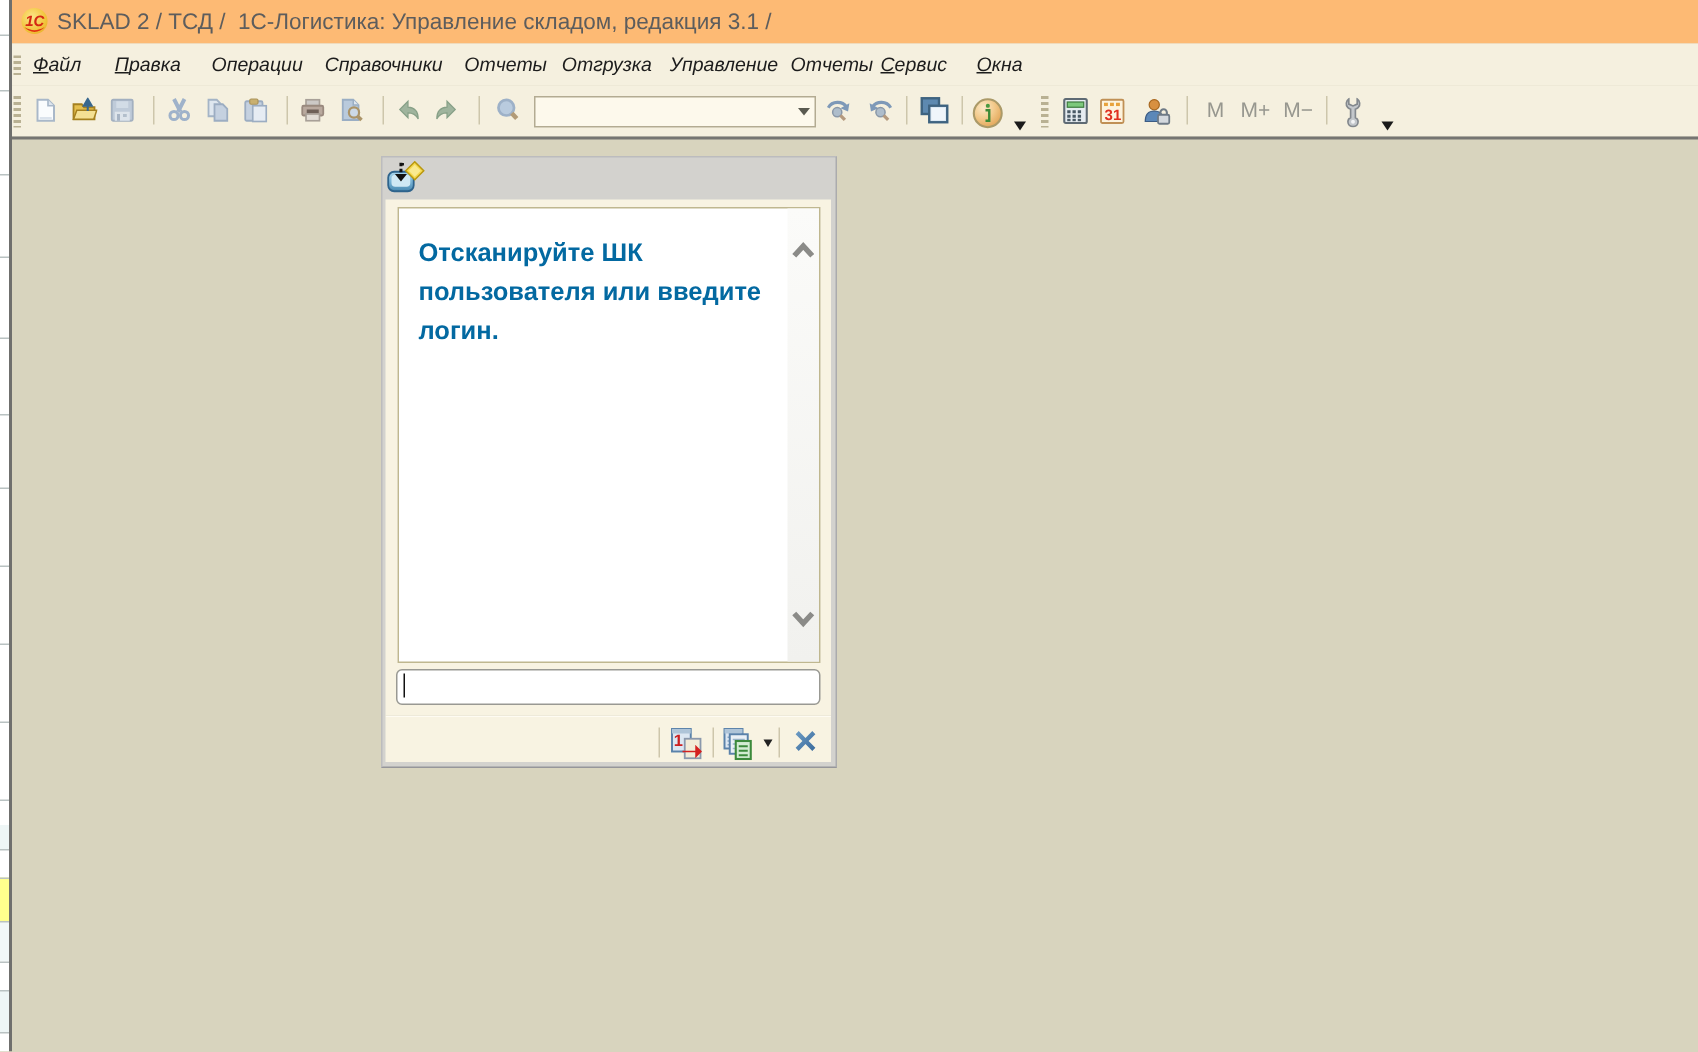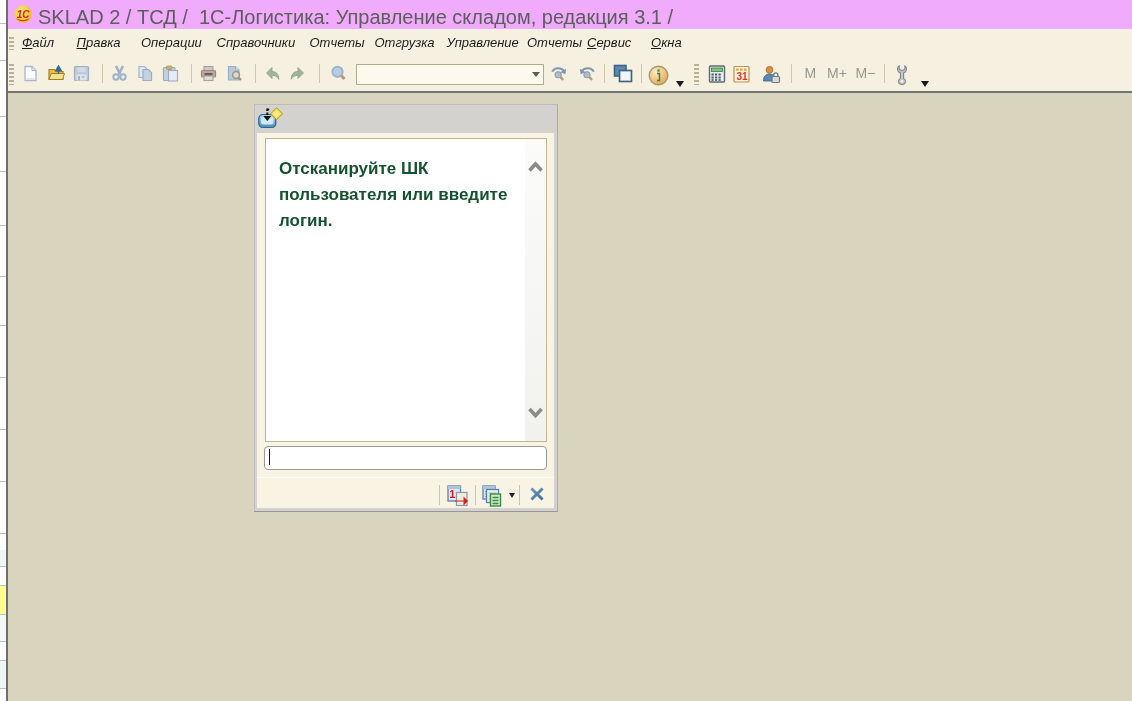--- a/index.html
+++ b/index.html
@@ -3,38 +3,38 @@
 <meta charset="utf-8">
 <style>
 * { margin:0; padding:0; box-sizing:border-box; }
 html,body { width:1132px; height:701px; overflow:hidden; }
 body { font-family:"Liberation Sans", sans-serif; position:relative; background:#d8d4be; }
 #strip { position:absolute; left:0; top:0; width:5.5px; height:701px; background:#ffffff; }
 #strip .ln { position:absolute; left:0; width:100%; height:1px; background:#b9c2c2; }
 #strip .cell { position:absolute; left:0; width:100%; }
 #stripline { position:absolute; left:5.5px; top:0; width:2px; height:701px; background:#6f6f6d; }
 #app { position:absolute; left:7.5px; top:0; right:0; height:701px; background:#d8d4be; }
-#titlebar { position:absolute; left:0; top:0; right:0; height:28.5px; background:#f0abfc; }
-#titletext { position:absolute; left:30.5px; top:6px; font-size:20px; color:#5d5d5d; white-space:nowrap; }
+#titlebar { position:absolute; left:0; top:0; right:0; height:28.5px; background:#fdba74; }
+#titletext { position:absolute; left:30.5px; top:6px; font-size:15px; color:#5d5d5d; white-space:nowrap; }
 #menubar { position:absolute; left:0; top:28.5px; right:0; height:28.5px; background:#f5f0df;font-style:italic; }
 .mitem { position:absolute; top:6px; font-size:13px; color:#1c1c1c; white-space:nowrap; }
 #toolbar { position:absolute; left:0; top:57px; right:0; height:34px; background:#f5f0df; }
 #mdiline { position:absolute; left:0; top:91px; right:0; height:1.5px; background:#757572; }
 .handle { position:absolute; width:5px; background-image:repeating-linear-gradient(to bottom,#b9b193 0 2px, transparent 2px 4px); }
 .tsep { position:absolute; top:7px; width:1px; height:19px; background:#cdc6ab; }
 .tbtn { position:absolute; top:8px; width:17px; height:17px; }
 .dlg { position:absolute; left:253.5px; top:104px; width:304.5px; height:408px; background:#d3d2ce; border:1px solid #bcbcbe; border-bottom-color:#96969a; border-right-color:#ababad; }
 .dlgcontent { position:absolute; left:2.5px; top:28px; right:3px; bottom:3.5px; background:#f8f3e2; }
 #searchbox { position:absolute; left:348.5px; top:6.5px; width:188px; height:21px; background:#fdf9ec; border:1px solid #b3ab92; }
 #searcharrow { position:absolute; right:3px; top:7px; width:0; height:0; border-left:4px solid transparent; border-right:4px solid transparent; border-top:5px solid #5a5a50; }
 .tarrow { position:absolute; width:0; height:0; border-left:4.5px solid transparent; border-right:4.5px solid transparent; border-top:6px solid #1a1a1a; }
 .mbtn { position:absolute; top:8px; font-size:14px; color:#97978f; }
 #whitebox { position:absolute; left:7.5px; top:4.5px; width:282px; height:304px; background:#ffffff; border:1px solid #bfb78f; }
 #sbar { position:absolute; right:0; top:0; width:21px; height:100%; background:linear-gradient(to bottom,#fbfbf9, #f1f1ee); }
-#redtext { position:absolute; left:13.5px; top:17.5px; width:246px; font-size:17px; font-weight:bold; color:#14532d; line-height:26px; }
+#redtext { position:absolute; left:13.5px; top:17.5px; width:246px; font-size:17px; font-weight:bold; color:#0369a1; line-height:26px; }
 #inputfld { position:absolute; left:6.5px; top:312.5px; width:283px; height:24.5px; background:#ffffff; border:1.5px solid #999993; border-radius:4px; }
 #caret { position:absolute; left:4px; top:2.5px; width:1.6px; height:16px; background:#111; }
 #cmdgroove { position:absolute; left:0; top:344px; width:100%; height:1px; background:#c5bfa3; border-bottom:1px solid #fefbf2; }
 .csep { position:absolute; top:352px; width:1px; height:20px; background:#cdc6ab; }
 .cbtn { position:absolute; top:351.5px; width:21px; height:21px; }
 #capicon { position:absolute; left:3px; top:1.5px; width:26px; height:24px; }
 
 </style>
 </head>
 <body>

